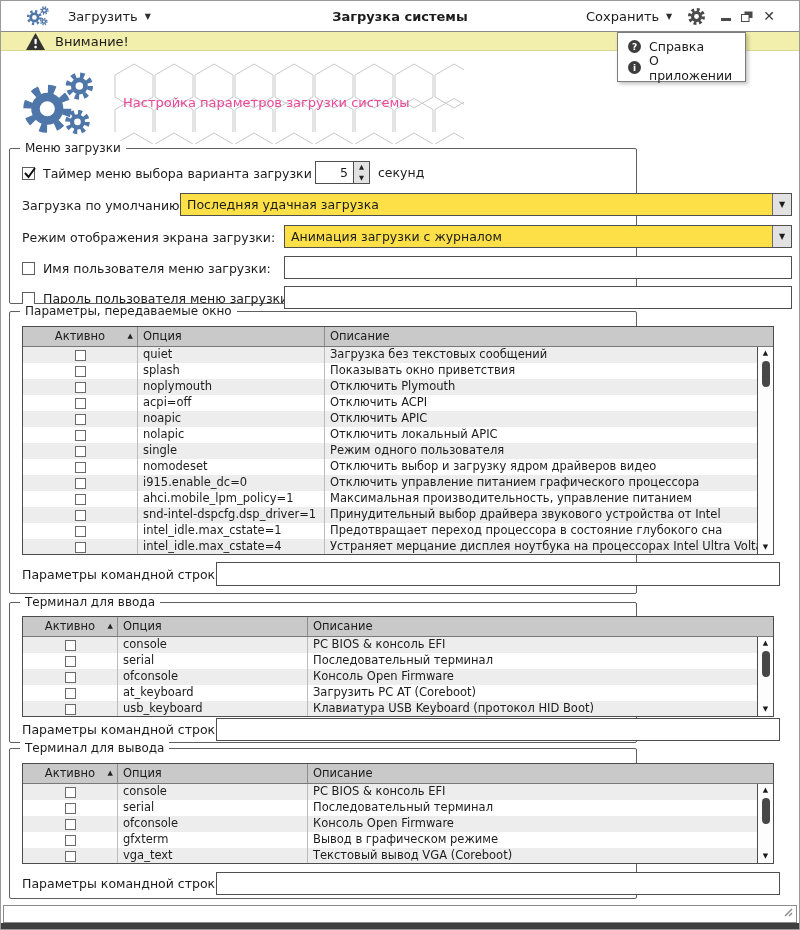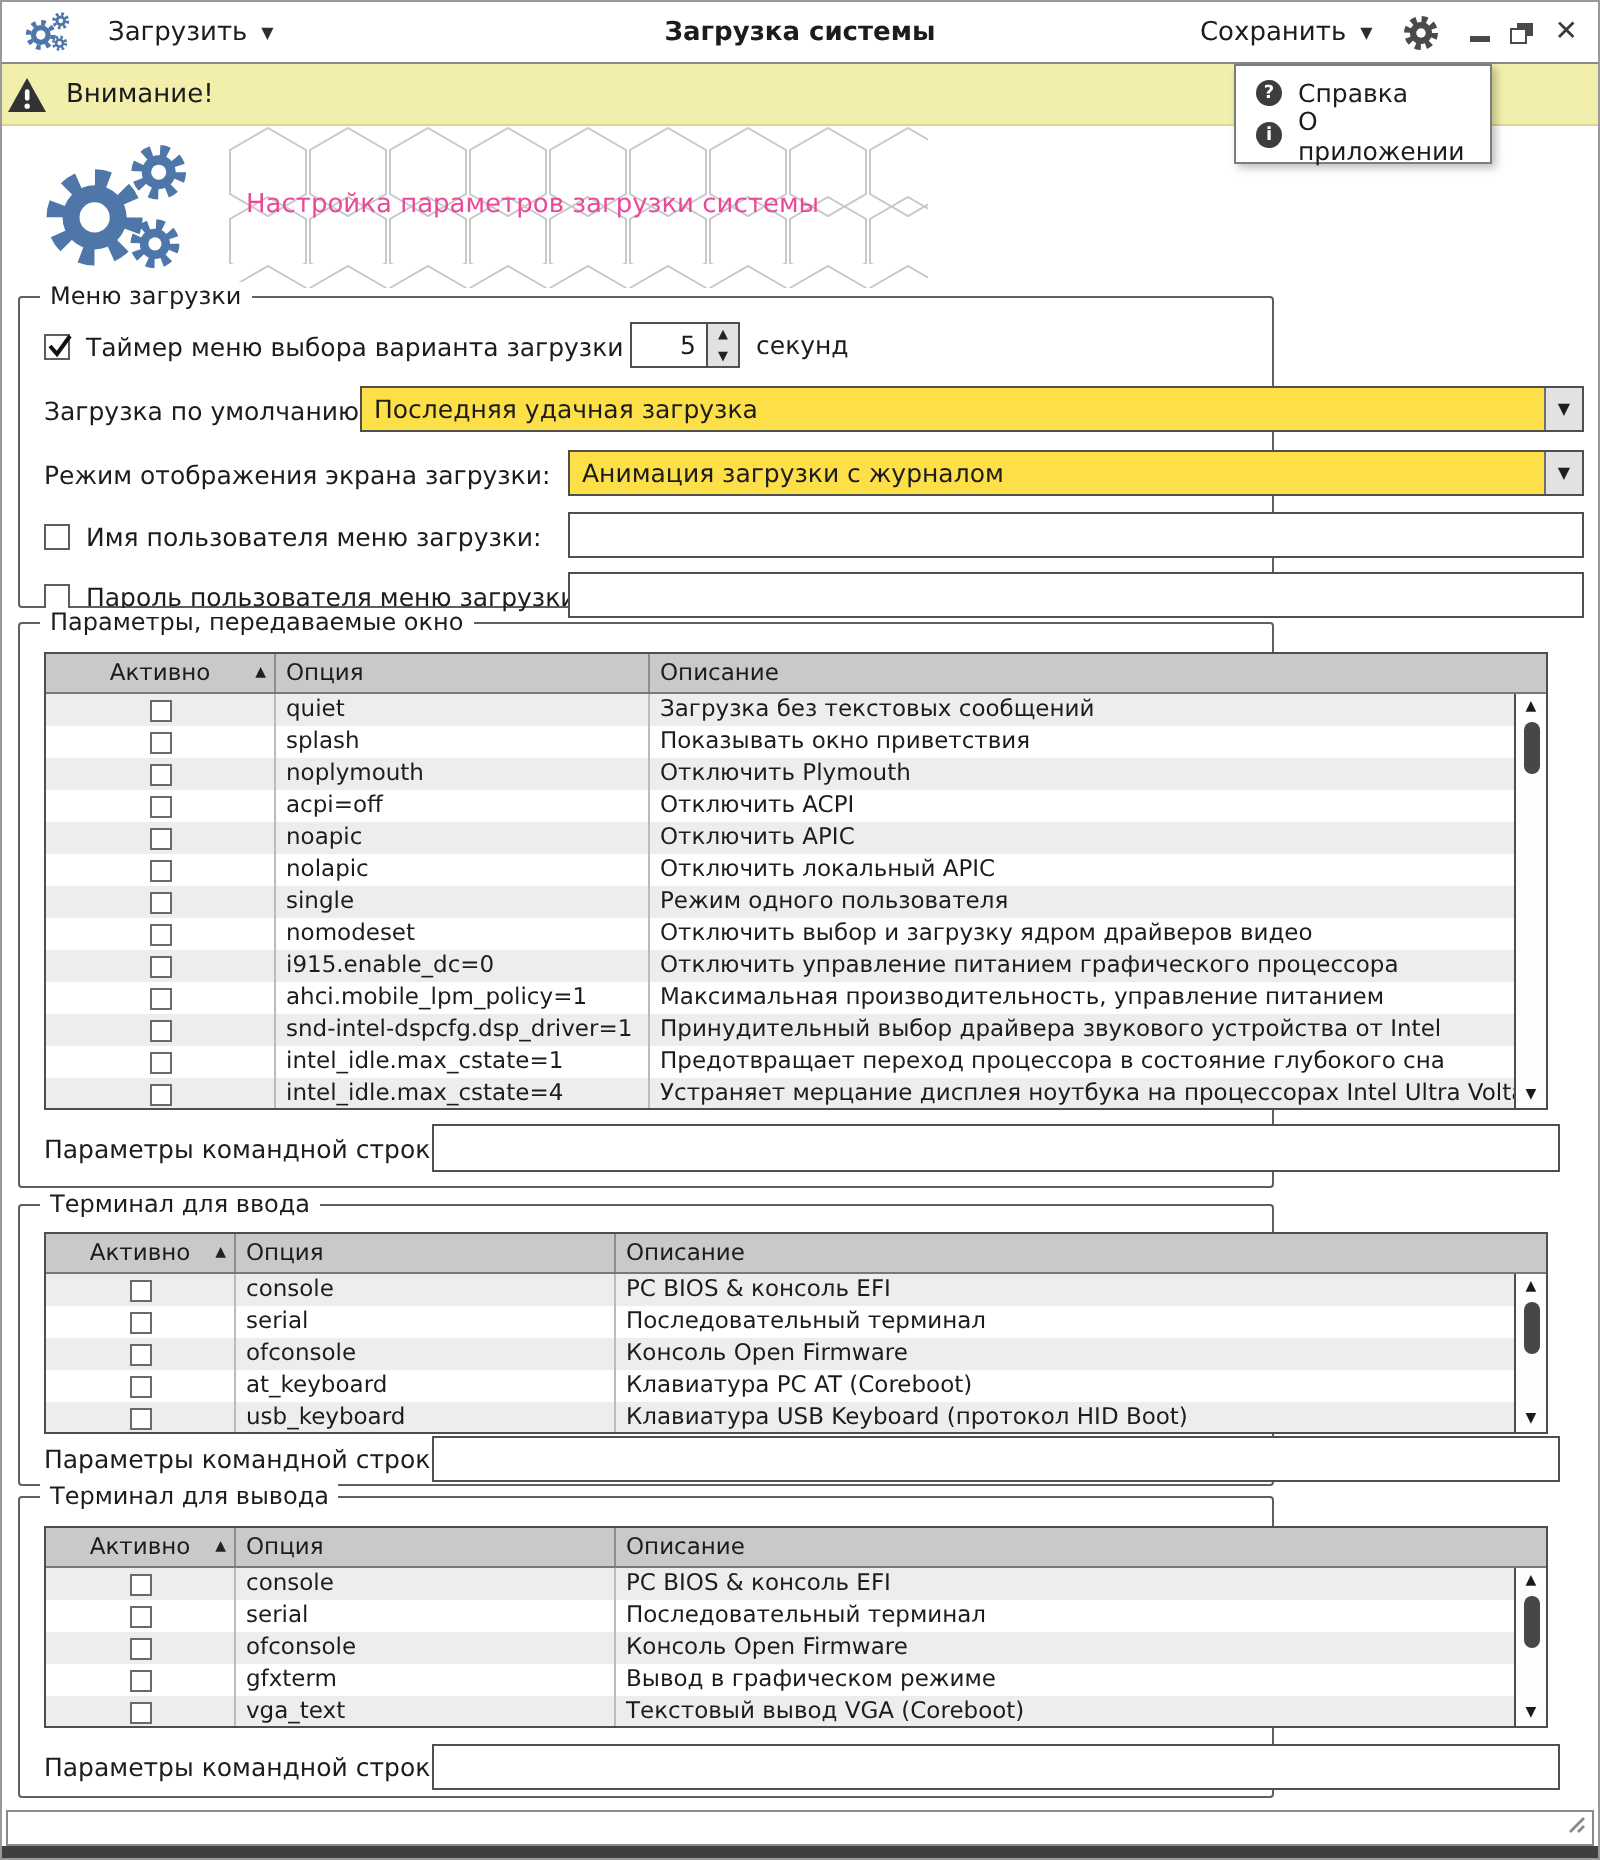--- a/index.html
+++ b/index.html
@@ -1,35 +1,35 @@
 <!DOCTYPE html>
 <html style="--accent: #4e76a8; --warning-bg: #f2eeab;"><head>
 <meta charset="utf-8">
 <style>
   * { margin:0; padding:0; box-sizing:border-box; }
   html,body { background:#fff; }
   body { font-family:"DejaVu Sans","Liberation Sans",sans-serif; font-size:12px; color:#1c1c1c; }
   #window { position:relative; width:800px; height:930px; background:#fff; border:1px solid #9a9a9a; overflow:hidden; }
 
   
-  .toolbar { position:absolute; left:0; top:0; right:0; height:31px; background:#fff; border-bottom:1px solid #8a8a8a; display:flex; align-items:center; padding:0 10px; }
+  .toolbar { position:absolute; left:0; top:0; right:0; height:31px; background:#fff; border-bottom:1px solid #8a8a8a; display:flex; align-items:center; padding:0 24px; }
   .tbtn { display:flex; align-items:center; gap:7px; font-size:13px; cursor:default; }
   .caret { font-size:8px; color:#2e2e2e; }
   .win-title { position:absolute; left:0; right:0; text-align:center; font-weight:bold; font-size:13px; pointer-events:none; }
   .tb-right { margin-left:auto; display:flex; align-items:center; gap:16px; z-index:2; }
   .winctl { display:flex; align-items:center; gap:10px; }
   .minbar { width:10px; height:3px; background:#4a4a4a; margin-top:6px; }
   .closex { font-size:14px; color:#3a3a3a; line-height:1; }
   .gear-fill { fill:var(--accent,#4e76a8); }
   .gear-teeth { fill:none; stroke:var(--accent,#4e76a8); }
   .gear-dark-fill { fill:#4a4a4a; }
   .gear-dark-teeth { fill:none; stroke:#4a4a4a; }
 
   
-  .warnbar { position:absolute; left:0; top:31px; right:0; height:31px; background:var(--warning-bg,#f2eeab); border-bottom:1px solid #ddd891; display:flex; align-items:center; gap:9px; padding:0 2px; }
+  .warnbar { position:absolute; left:0; top:31px; right:0; height:19px; background:var(--warning-bg,#f2eeab); border-bottom:1px solid #ddd891; display:flex; align-items:center; gap:9px; padding:0 24px; }
   .warnbar span { font-size:13px; }
 
   
   .menu { position:absolute; left:616px; top:31px; width:129px; background:#fff; border:1px solid #7d7d7d; box-shadow:2px 2px 4px rgba(0,0,0,.25); z-index:20; padding:3px 0; }
   .mitem { display:flex; align-items:center; gap:8px; height:21px; padding:0 10px; font-size:12.5px; }
   .mcirc { width:13px; height:13px; border-radius:50%; background:#3d3d3d; color:#fff; font-size:9px; font-weight:bold; display:flex; align-items:center; justify-content:center; flex:0 0 13px; }
 
   
   .hdr { position:absolute; left:0; top:62px; right:0; height:81px; background:#fff; overflow:hidden; }
   .hex { position:absolute; left:113px; top:0; }
@@ -375,21 +375,21 @@
               <span class="rcb"></span>
             </div>
             <div class="td">ofconsole</div>
             <div class="td">Консоль Open Firmware</div>
           </div>
           <div class="tr">
             <div class="td td-active">
               <span class="rcb"></span>
             </div>
             <div class="td">at_keyboard</div>
-            <div class="td">Клавиатура PC AT (Coreboot)</div>
+            <div class="td">Загрузить PC AT (Coreboot)</div>
           </div>
           <div class="tr">
             <div class="td td-active">
               <span class="rcb"></span>
             </div>
             <div class="td">usb_keyboard</div>
             <div class="td">Клавиатура USB Keyboard (протокол HID Boot)</div>
           </div>
         </div>
       <div class="vscroll">

